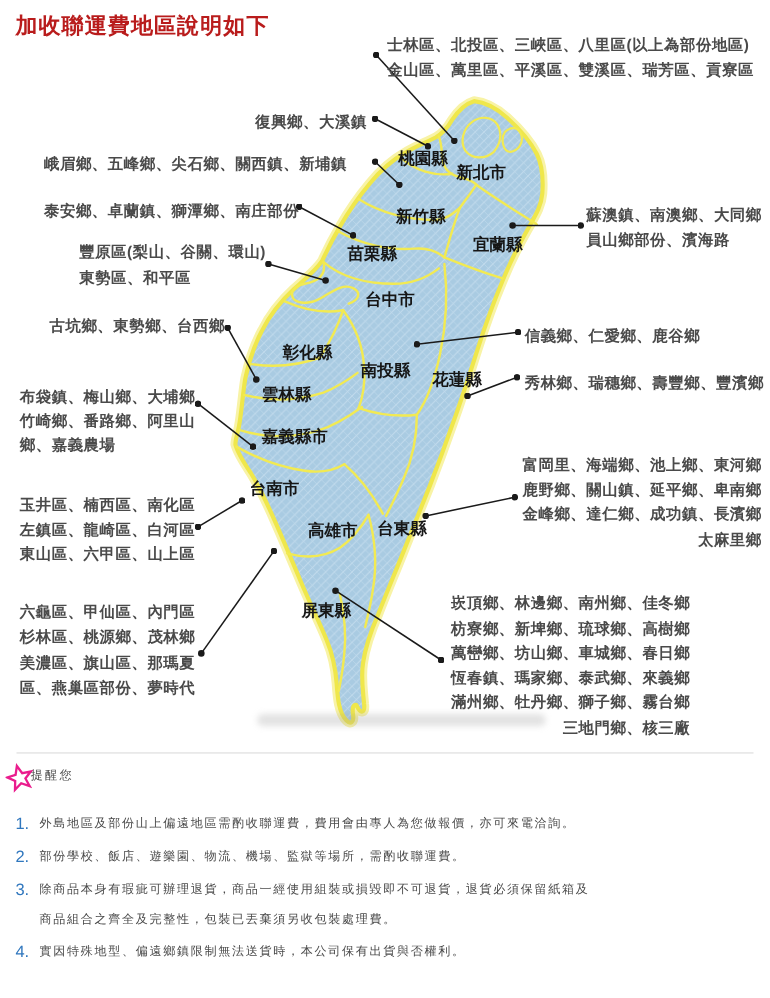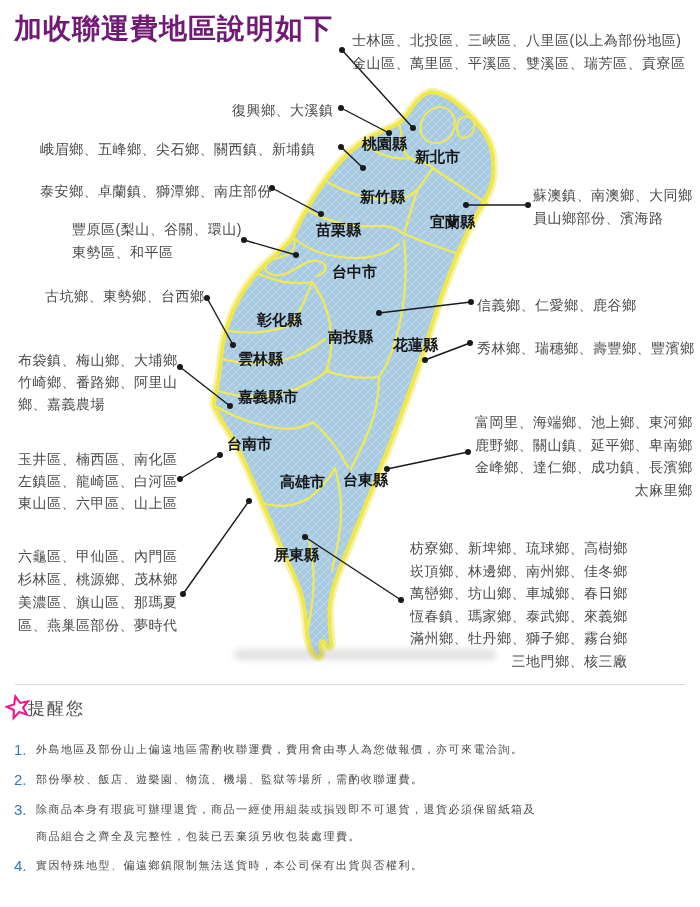--- a/index.html
+++ b/index.html
@@ -1,29 +1,29 @@
 <!DOCTYPE html>
 <html><head>
 <meta charset="utf-8">
 <style>
   html,body{margin:0;padding:0;background:#fff;}
   .canvas{position:relative;width:700px;height:907px;background:#fff;overflow:hidden;
           font-family:"Liberation Sans","DejaVu Sans",sans-serif;}
-  .page-title{position:absolute;left:14px;top:10px;font-size:28px;font-weight:bold;
-              color:#701a75;letter-spacing:1px;white-space:nowrap;}
+  .page-title{position:absolute;left:14px;top:10px;font-size:20px;font-weight:bold;
+              color:#b91c1c;letter-spacing:1px;white-space:nowrap;}
   svg.mapsvg{position:absolute;left:0;top:0;width:700px;height:907px;}
   .cty{position:absolute;font-size:15px;font-weight:bold;color:#161616;white-space:nowrap;letter-spacing:0px;}
   .ann{position:absolute;font-size:14px;color:#4A4A4A;letter-spacing:0.5px;white-space:nowrap;}
-  .ann div{line-height:22px;height:22px;}
+  .ann div{line-height:22px;height:22px;font-weight:bold;}
   .ann.lh23 div{line-height:23px;height:23px;}
   .ann.lh225 div{line-height:22.5px;height:22.5px;text-align:right;}
   .smear{position:absolute;left:234px;top:649px;width:262px;height:11px;
          background:rgba(150,150,150,0.28);filter:blur(3px);border-radius:5px;}
   .divider{position:absolute;left:15px;top:684px;width:670px;height:0;border-top:1px solid #DBDBDB;}
-  .remind-head{position:absolute;left:28px;top:697px;font-size:17px;color:#4A4A4A;letter-spacing:2px;}
+  .remind-head{position:absolute;left:28px;top:697px;font-size:11px;color:#4A4A4A;letter-spacing:2px;}
   .star{position:absolute;left:5px;top:693px;width:26px;height:28px;}
   .item{position:absolute;left:14px;width:676px;display:flex;align-items:flex-start;}
   .item .num{color:#3077BE;font-size:15px;line-height:27px;width:22px;flex:0 0 22px;letter-spacing:0;}
   .item .txt{color:#4A4A4A;font-size:11px;line-height:27px;letter-spacing:1.5px;}
   .item .txt div{white-space:nowrap;}
 </style>
 </head>
 <body>
 
 <div class="canvas">
@@ -158,22 +158,22 @@
   <div class="ann" style="left:477px;top:337px">
     <div>秀林鄉、瑞穗鄉、壽豐鄉、豐濱鄉</div>
   </div>
   <div class="ann lh225" style="left:475px;top:411px">
     <div>富岡里、海端鄉、池上鄉、東河鄉</div>
     <div>鹿野鄉、關山鎮、延平鄉、卑南鄉</div>
     <div>金峰鄉、達仁鄉、成功鎮、長濱鄉</div>
     <div>太麻里鄉</div>
   </div>
   <div class="ann lh225" style="left:410px;top:537px">
+    <div>崁頂鄉、林邊鄉、南州鄉、佳冬鄉</div>
     <div>枋寮鄉、新埤鄉、琉球鄉、高樹鄉</div>
-    <div>崁頂鄉、林邊鄉、南州鄉、佳冬鄉</div>
     <div>萬巒鄉、坊山鄉、車城鄉、春日鄉</div>
     <div>恆春鎮、瑪家鄉、泰武鄉、來義鄉</div>
     <div>滿州鄉、牡丹鄉、獅子鄉、霧台鄉</div>
     <div>三地門鄉、核三廠</div>
   </div>
 
   <div class="smear"></div>
 
   <div class="divider"></div>
 

